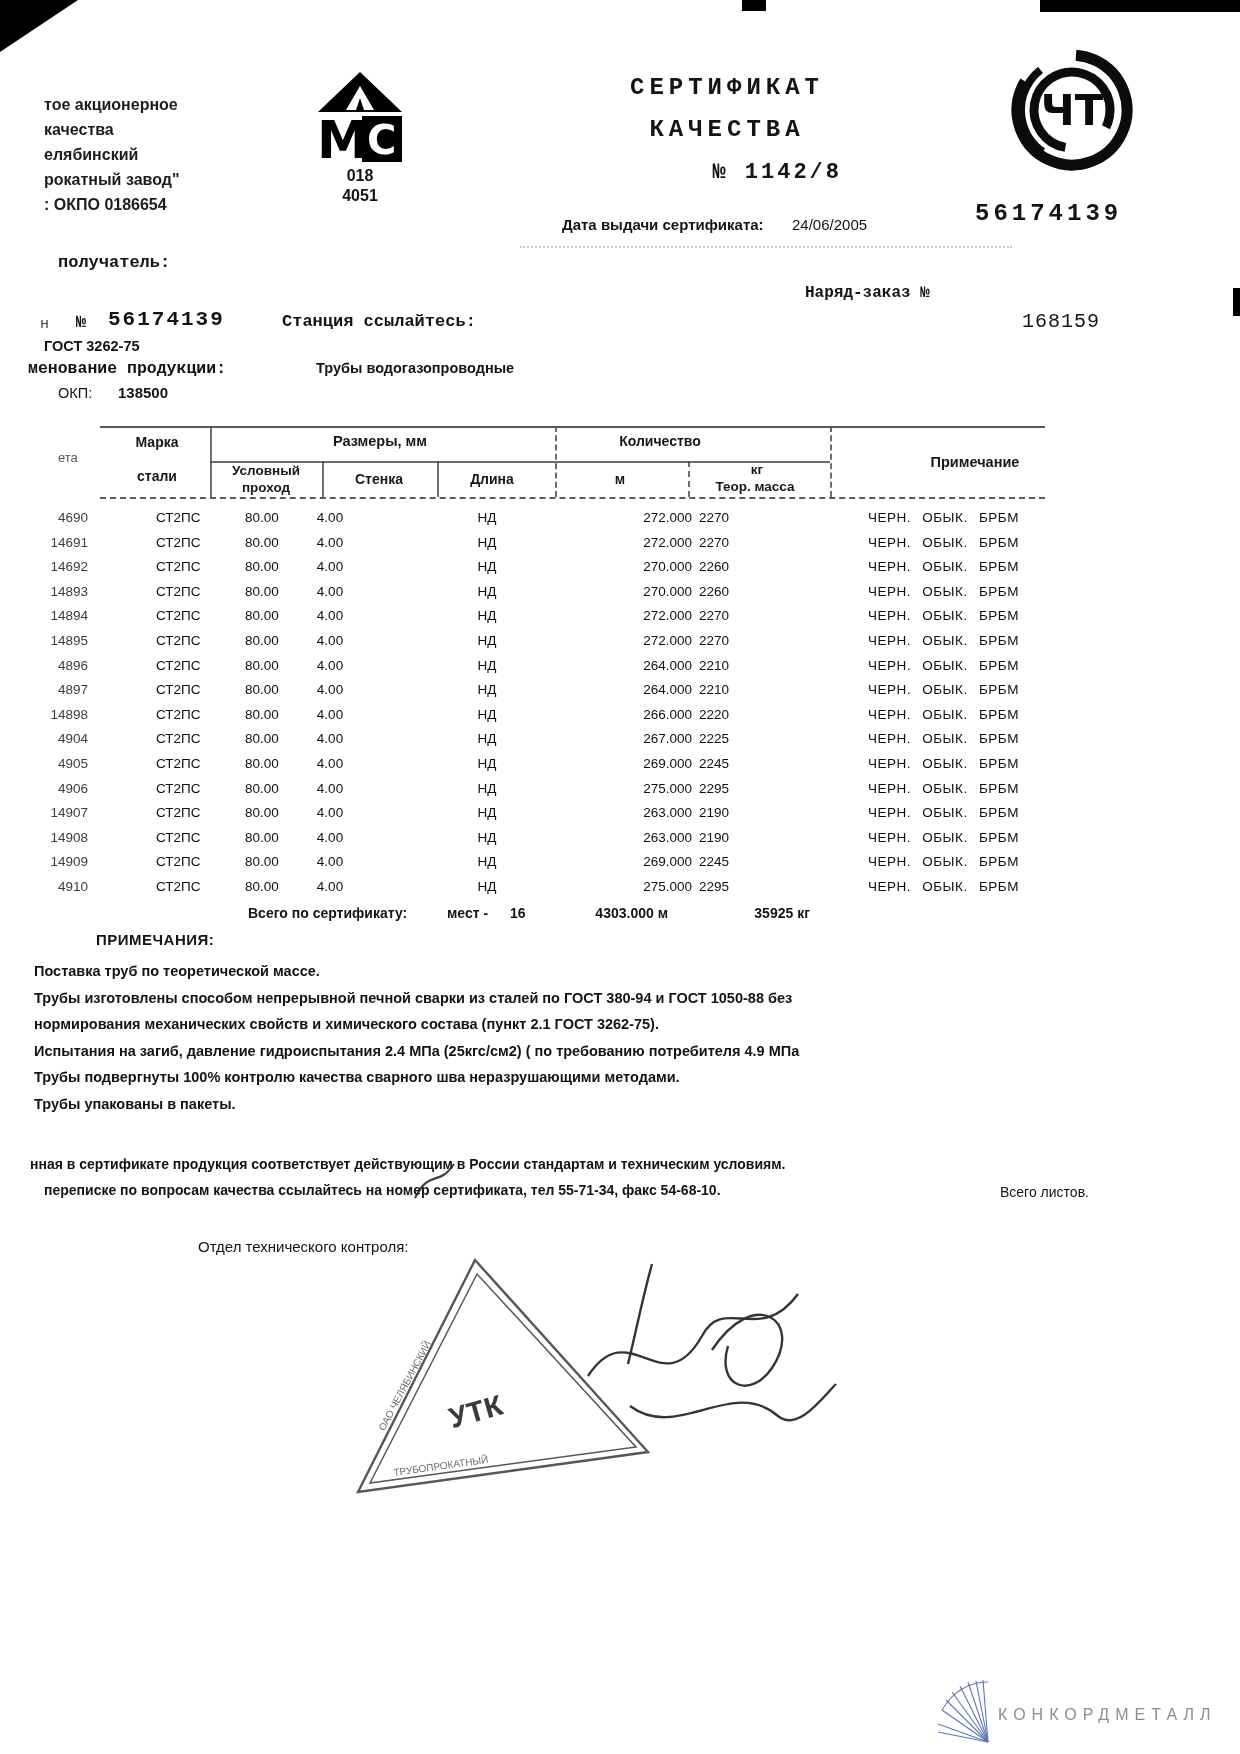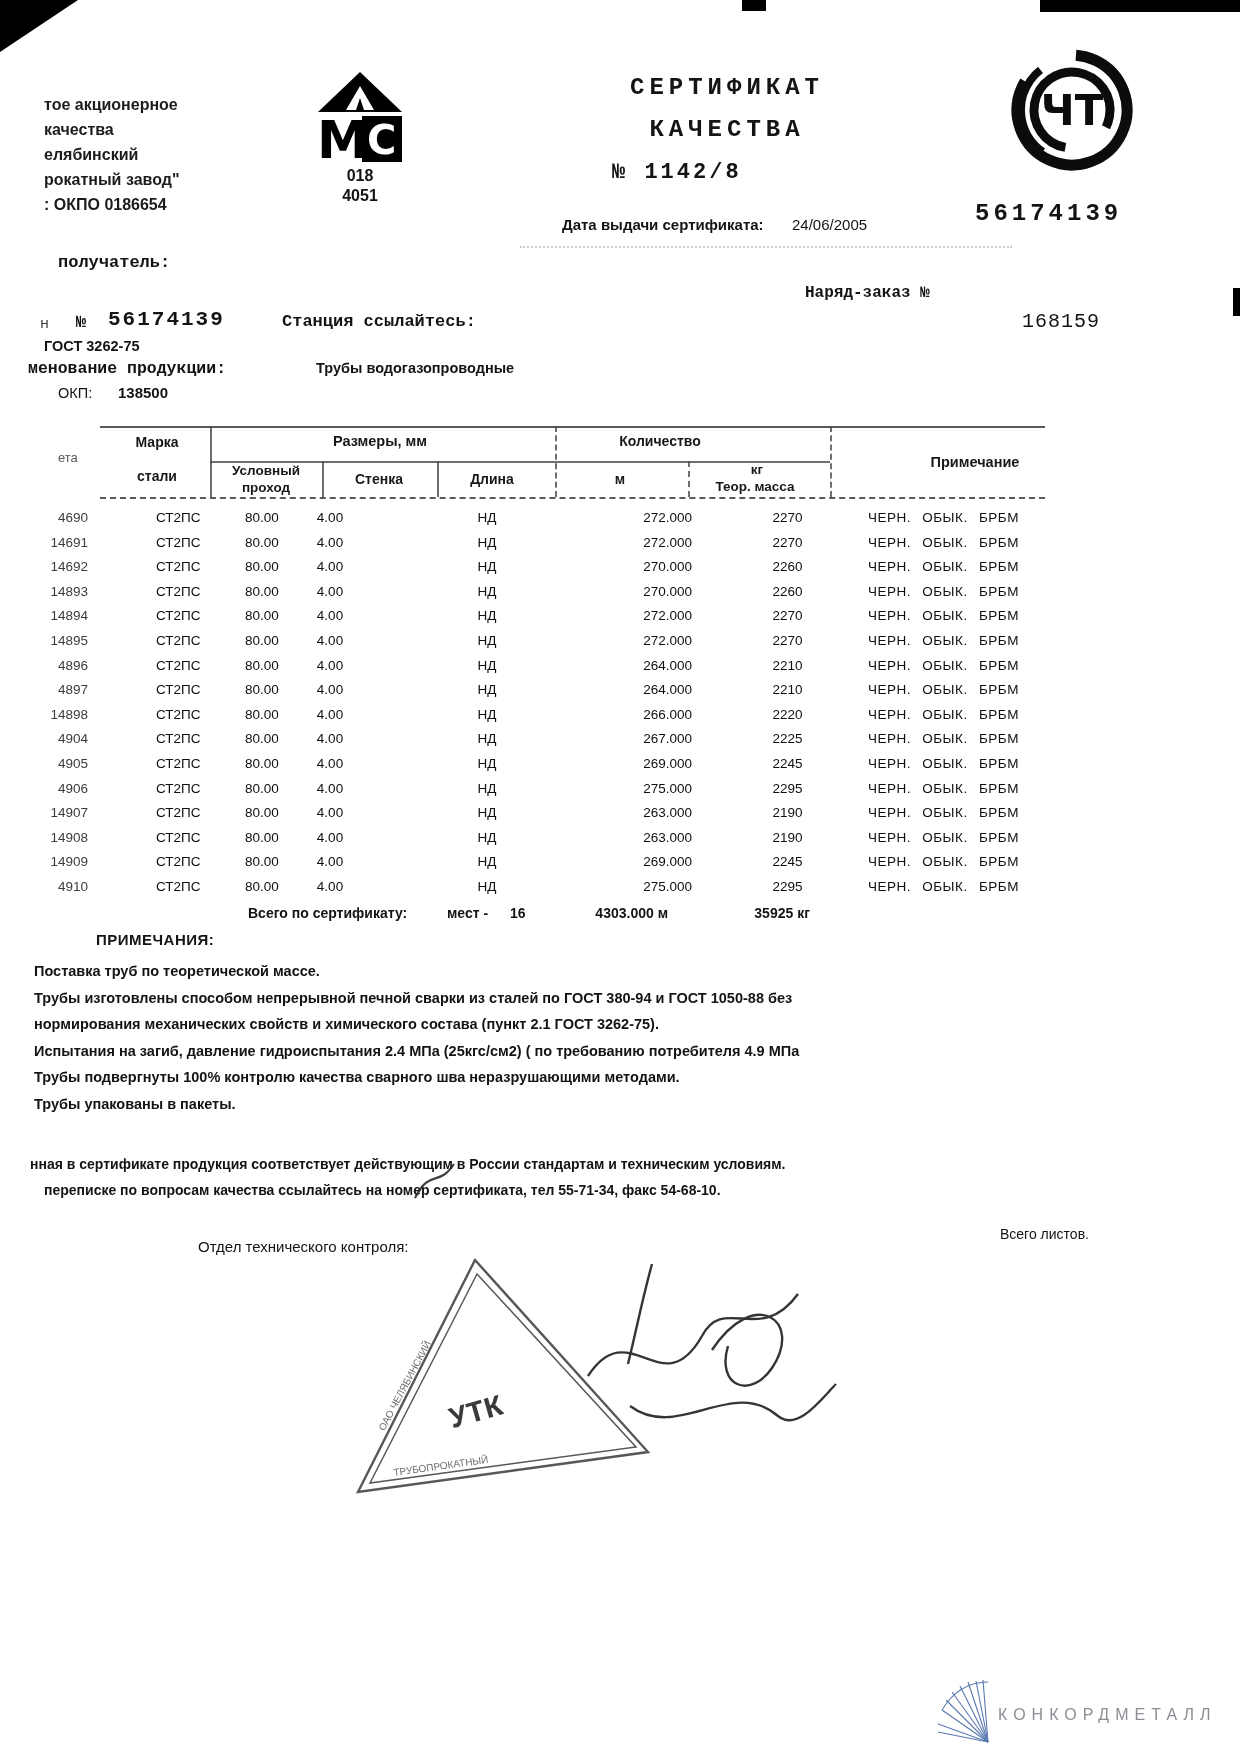--- a/index.html
+++ b/index.html
@@ -16,42 +16,42 @@
   .art-nib{left:742px;top:0;width:24px;height:11px;}
   .art-tr{left:1040px;top:0;width:200px;height:12px;}
   .art-redge{left:1233px;top:288px;width:7px;height:28px;}
   .dotline{position:absolute;left:520px;top:246px;width:492px;height:0;border-top:2px dotted #cccccc;}
   
   .company{left:44px;top:92px;font-size:16px;font-weight:bold;line-height:25px;color:#1c1c1c;}
   
   .title-block{left:612px;top:74px;width:230px;}
   .title-l1{position:absolute;top:0;width:230px;text-align:center;font-size:24px;letter-spacing:5px;}
   .title-l2{position:absolute;top:42px;width:230px;text-align:center;font-size:24px;letter-spacing:5px;}
-  .title-no{position:absolute;top:86px;width:230px;text-align:left;font-size:22px;letter-spacing:3px;}
+  .title-no{position:absolute;top:86px;width:230px;text-align:right;font-size:22px;letter-spacing:3px;}
   .mc-nums{left:316px;top:166px;width:88px;text-align:center;font-weight:bold;font-size:16px;line-height:20px;}
   
   .tl{position:absolute;}
   #tb-top{left:100px;top:426px;width:945px;border-top:2px solid #3d3d3d;opacity:.85;}
   #tb-mid{left:210px;top:461px;width:620px;border-top:2px solid #4a4a4a;opacity:.8;}
   #tb-bot{left:100px;top:497px;width:945px;border-top:2px dashed #5a5a5a;}
   .tv{width:0;top:426px;height:71px;border-left:2px solid #4a4a4a;opacity:.8;}
   .tv2{width:0;top:461px;height:36px;border-left:2px solid #4a4a4a;opacity:.8;}
   .tvd{border-left-style:dashed;}
   .th{font-weight:bold;font-size:14px;color:#181818;}
   
   #rows{left:0;top:506px;width:1100px;}
   .trow{position:relative;height:24.6px;}
   .tc{position:absolute;font-size:13.5px;line-height:24.6px;white-space:nowrap;color:#0f0f0f;}
   .c-pkg{left:20px;width:68px;text-align:right;color:#3c3c3c;}
   .c-grade{left:156px;width:60px;}
   .c-bore{left:232px;width:60px;text-align:center;}
   .c-wall{left:303px;width:54px;text-align:center;}
   .c-len{left:462px;width:50px;text-align:center;}
   .c-m{left:588px;width:104px;text-align:right;}
-  .c-kg{left:749px;width:77px;text-align:center;}
+  .c-kg{left:699px;width:77px;text-align:left;}
   .c-note{left:868px;width:210px;letter-spacing:.5px;word-spacing:7px;}
   
   .tot{font-size:14px;font-weight:bold;top:905px;}
   
   #notes{left:34px;top:958px;width:980px;}
   .nline{height:26.6px;line-height:26.6px;font-size:14.5px;font-weight:bold;white-space:nowrap;}
   
   .foot{font-size:14px;font-weight:bold;}
   
   .wm-text{left:998px;top:1706px;font-size:16px;letter-spacing:6px;color:#8b8e94;}
@@ -320,21 +320,21 @@
 <div class="nline">Поставка труб по теоретической массе.</div>
     <div class="nline">Трубы изготовлены способом непрерывной печной сварки из сталей по ГОСТ 380-94 и ГОСТ 1050-88 без</div>
     <div class="nline">нормирования механических свойств и химического состава (пункт 2.1 ГОСТ 3262-75).</div>
     <div class="nline">Испытания на загиб,  давление гидроиспытания 2.4 МПа (25кгс/см2) ( по требованию потребителя 4.9 МПа</div>
     <div class="nline">Трубы подвергнуты 100% контролю качества сварного шва неразрушающими методами.</div>
     <div class="nline">Трубы упакованы в пакеты.</div>
   </div>
 
 <div class="abs foot" style="left:30px;top:1156px;">нная в сертификате продукция соответствует действующим в России стандартам и техническим условиям.</div>
 <div class="abs foot" style="left:44px;top:1182px;">переписке по вопросам качества ссылайтесь на номер сертификата, тел 55-71-34, факс 54-68-10.</div>
-<div class="abs" style="left:1000px;top:1184px;font-size:14px;margin-top:42px;">Всего листов.</div>
+<div class="abs" style="left:1000px;top:1184px;font-size:14px;">Всего листов.</div>
 <div class="abs" style="left:198px;top:1238px;font-size:15px;">Отдел технического контроля:</div>
 
 <svg width="50" height="44" viewBox="0 0 50 44" style="left:408px;top:1160px">
   <path d="M7,38 C22,8 30,28 46,4" fill="none" stroke="#1f1f1f" stroke-width="2.2" opacity=".85"></path>
 </svg>
 
 <svg width="520" height="300" viewBox="0 0 520 300" style="left:330px;top:1228px">
   <g fill="none" stroke="#2e2e2e" stroke-width="2.4" opacity="0.8">
     <path d="M145,32 L28,264 L318,224 Z"></path>
     <path d="M147,46 L40,255 L306,219 Z" stroke-width="1.5"></path>

